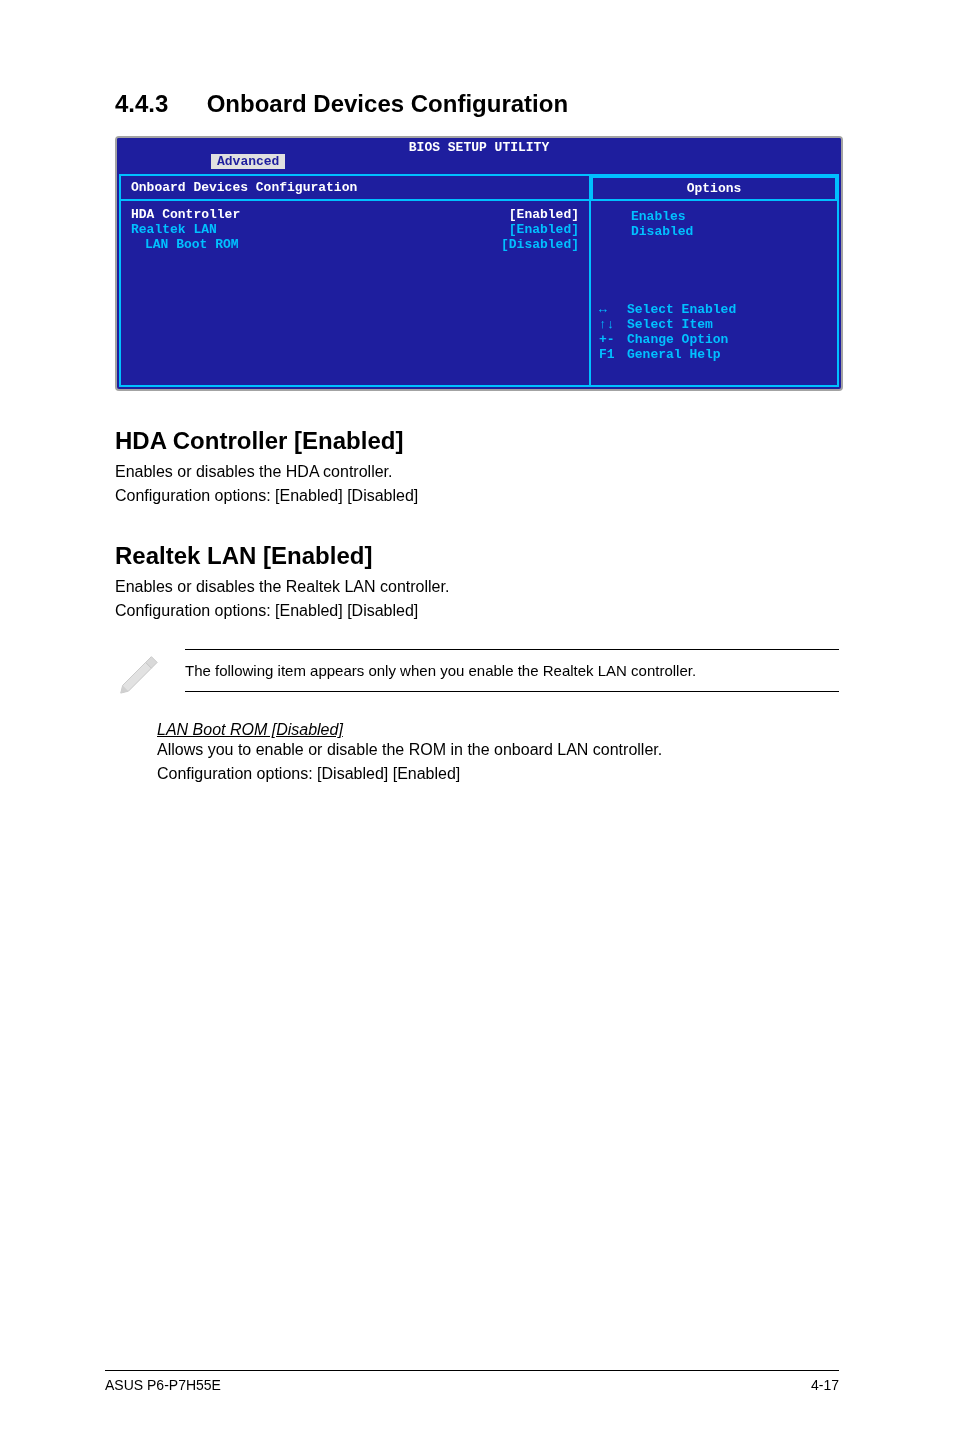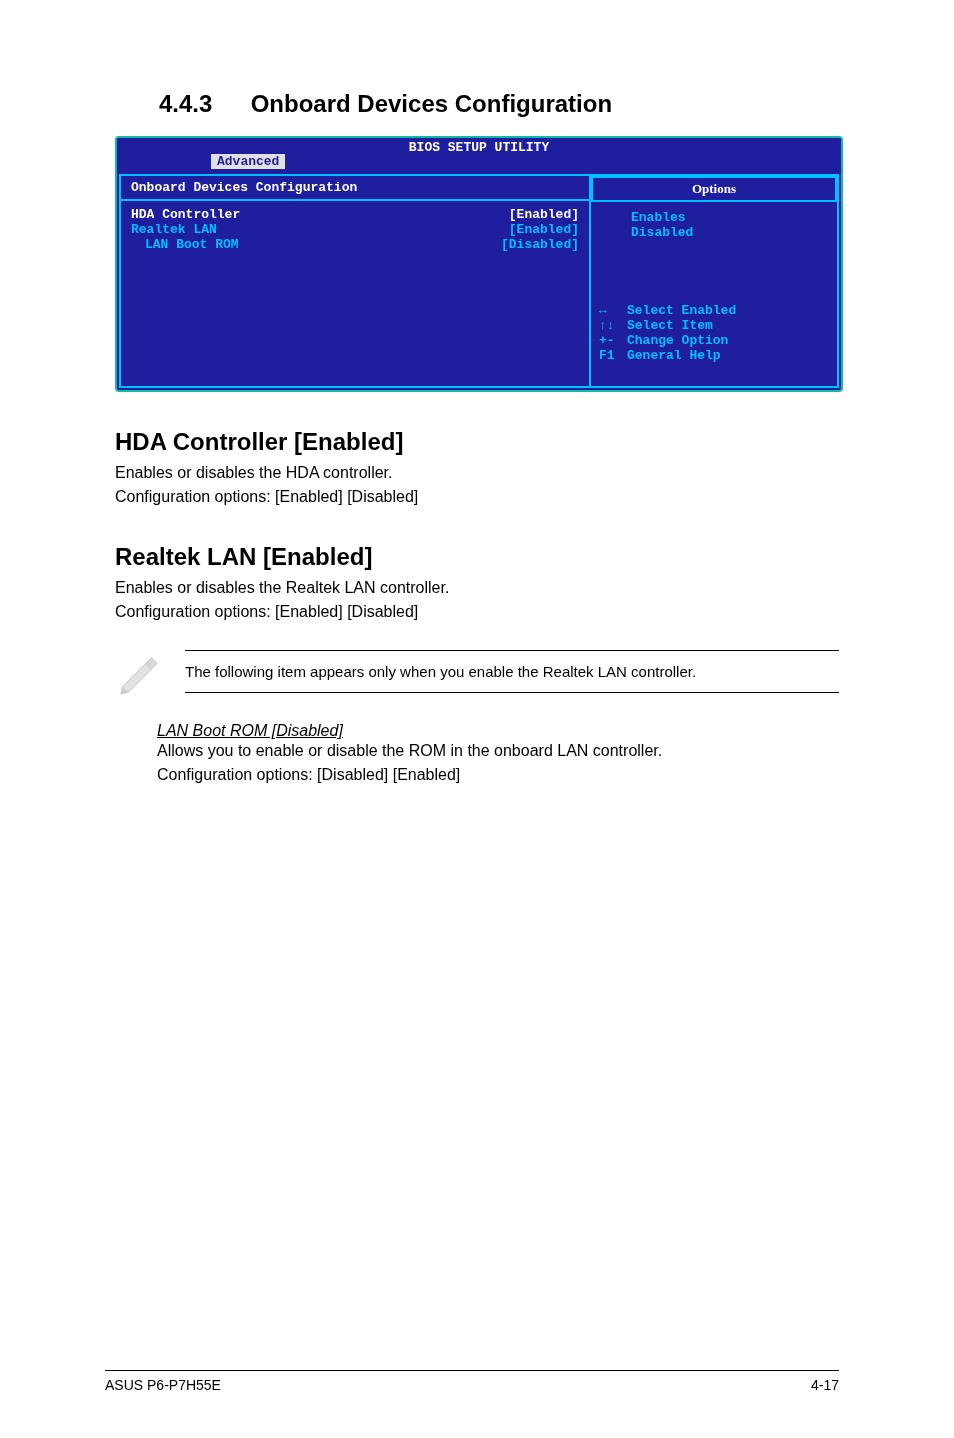--- a/index.html
+++ b/index.html
@@ -13,28 +13,27 @@
     position: relative;
   }
   .page {
     padding: 90px 115px 60px 115px;
   }
   .section-title {
     font-size: 24px;
     font-weight: bold;
     color: #000;
     margin-bottom: 18px;
-    margin-left: 44px;
   }
   .section-num {
     display: inline-block;
     width: 85px;
   }
   .bios-box {
-    border: 2px solid #14b8a6;
+    border: 2px solid #a3a3a3;
     border-radius: 4px;
     overflow: hidden;
     background: #1e1e9e;
     width: 100%;
     margin-bottom: 28px;
   }
   .bios-header {
     background: #1e1e9e;
     color: #00c0ff;
     font-family: "Courier New", monospace;
@@ -110,21 +109,20 @@
     min-height: 170px;
   }
   .options-box {
     background: #1e1e9e;
     color: #fff;
     font-weight: bold;
     text-align: center;
     border: 2px solid #00c0ff;
     margin: -6px -8px 8px -8px;
     padding: 3px 0;
-    font-family: Liberation Serif, serif;
   }
   .options-list {
     color: #00c0ff;
     font-weight: bold;
     padding-left: 32px;
     margin-bottom: 48px;
   }
   .nav-help {
     color: #00c0ff;
     font-weight: bold;

